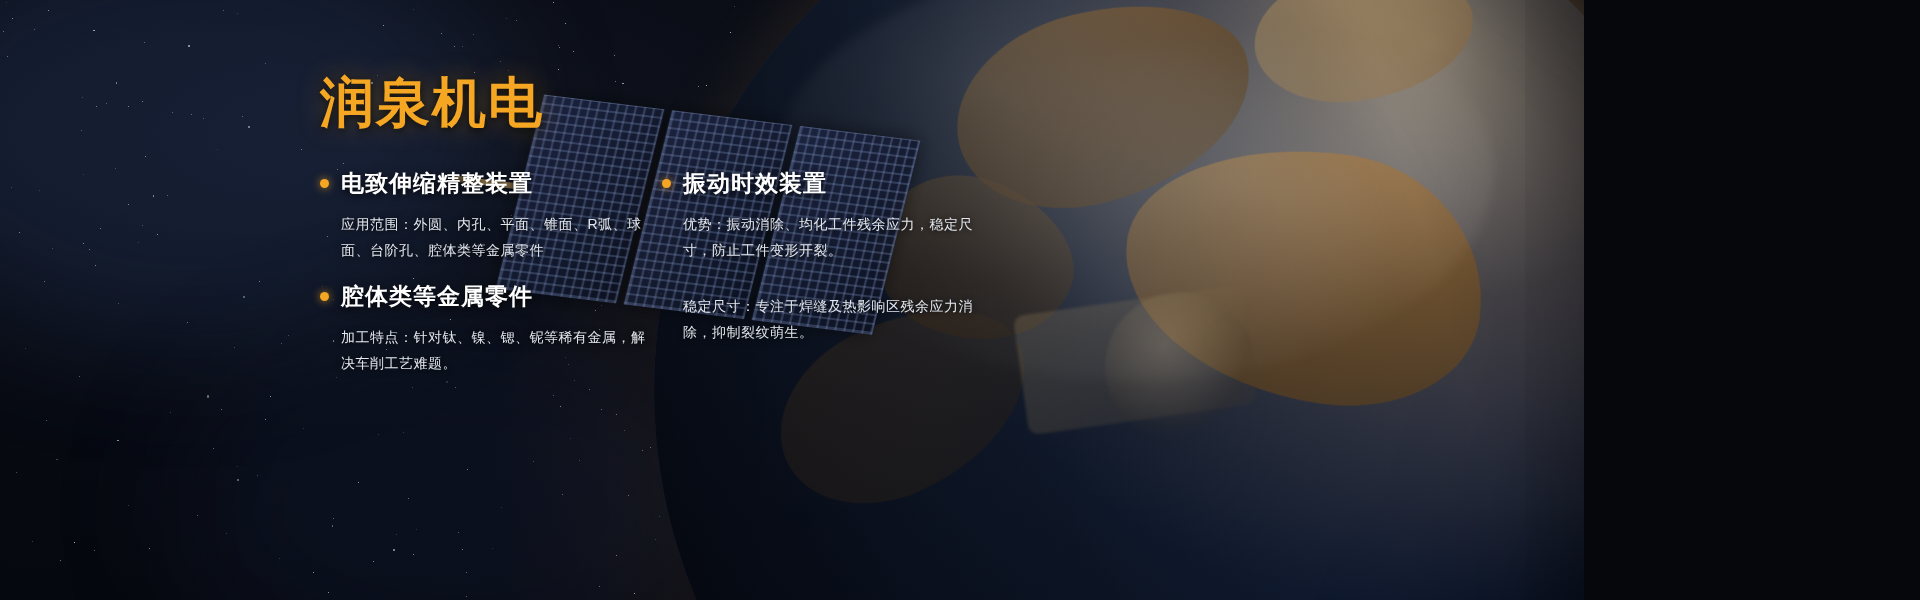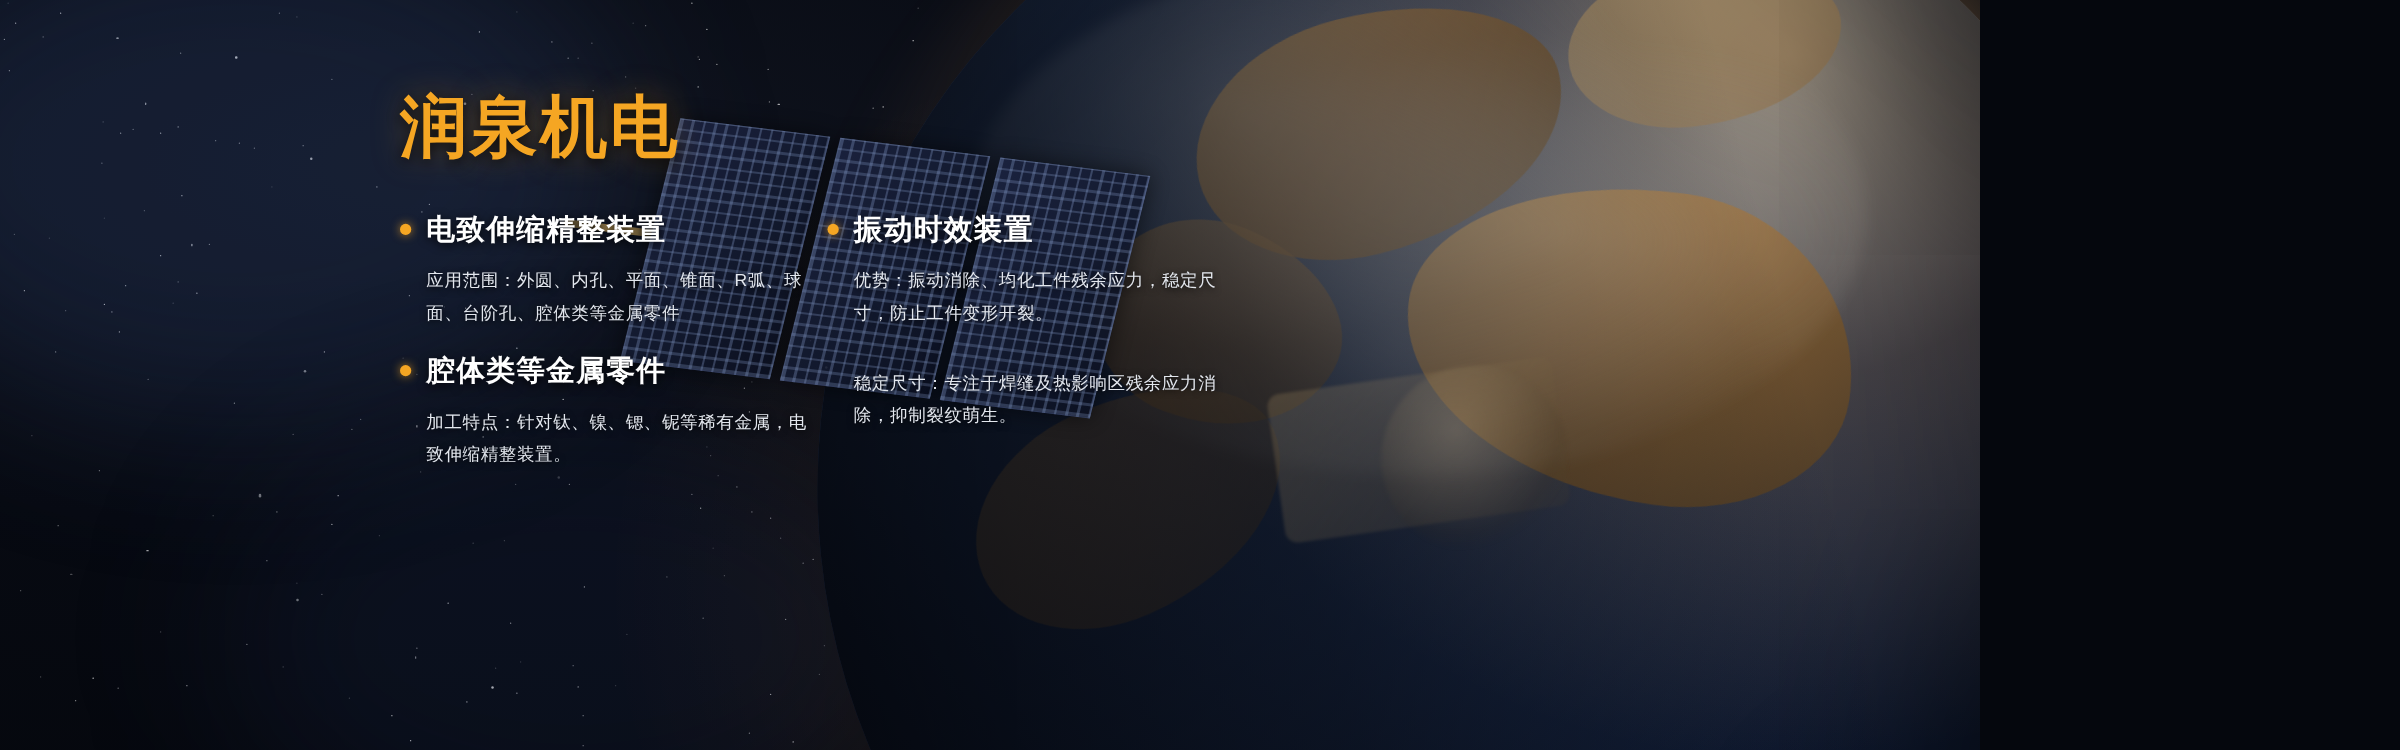--- a/index.html
+++ b/index.html
@@ -650,21 +650,21 @@
           <span class="feat-title">振动时效装置</span>
         </div>
         <div class="feat-desc">优势：振动消除、均化工件残余应力，稳定尺寸，防止工件变形开裂。</div>
       </div>
 
       <div class="cell">
         <div class="feat-head">
           <span class="bullet"></span>
           <span class="feat-title">腔体类等金属零件</span>
         </div>
-        <div class="feat-desc">加工特点：针对钛、镍、锶、铌等稀有金属，电致伸缩精整装置。</div>
+        <div class="feat-desc">加工特点：针对钛、镍、锶、铌等稀有金属，解决车削工艺难题。</div>
       </div>
 
       <div class="cell">
         <div class="feat-desc">稳定尺寸：专注于焊缝及热影响区残余应力消除，抑制裂纹萌生。</div>
       </div>
 
     </div>
   </div>
 </div>
 

